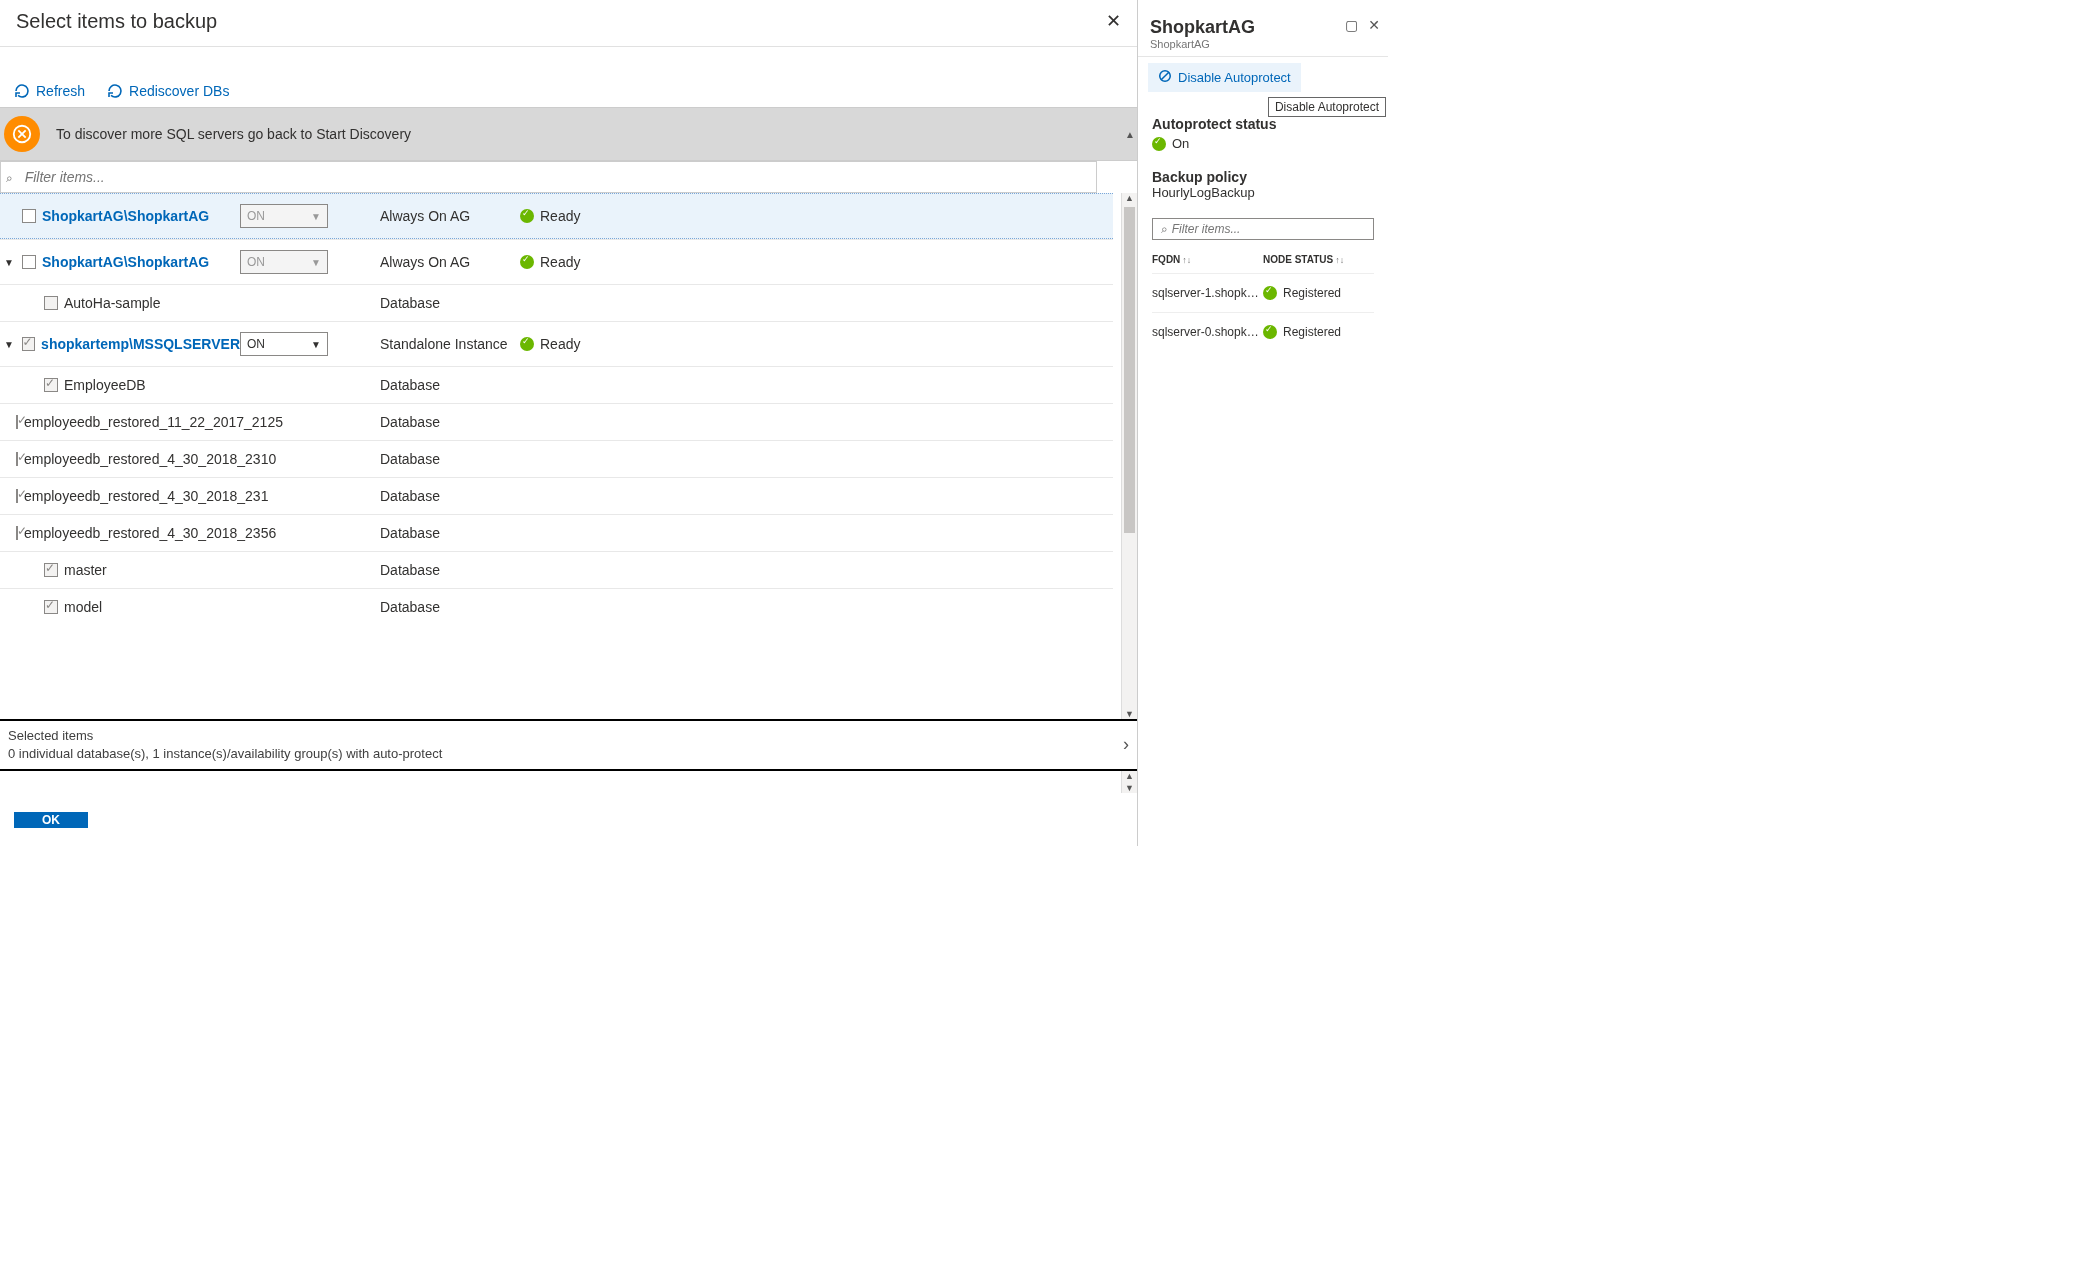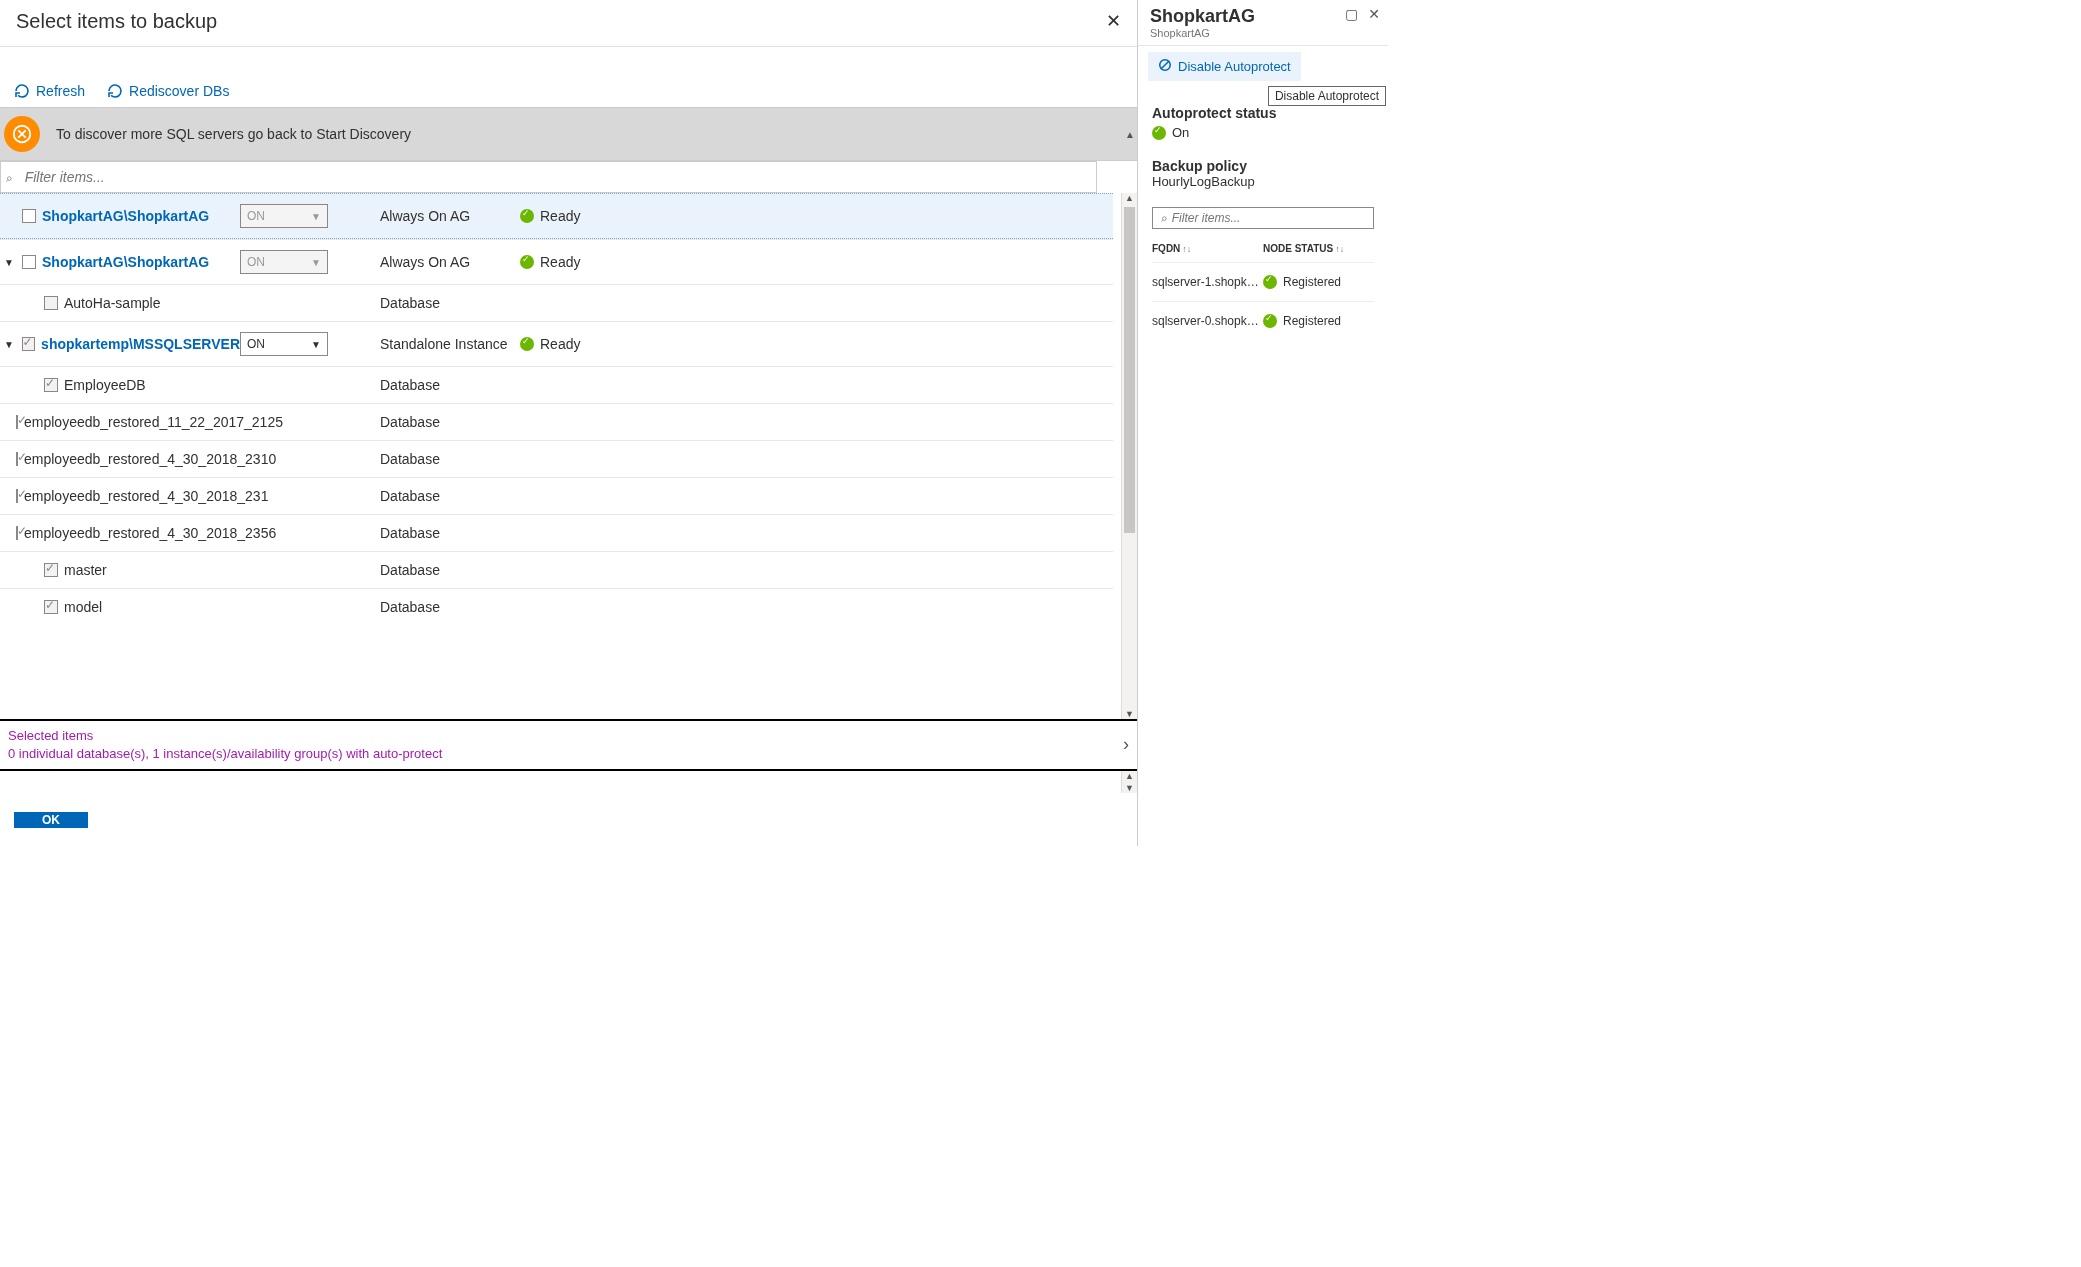--- a/index.html
+++ b/index.html
@@ -61,29 +61,29 @@
 
   
   .vscroll { position:absolute; top:0; right:0; width:16px; height:100%; background:#f3f2f1;
              border-left:1px solid #ddd;}
   .vscroll .thumb{ position:absolute; left:2px; right:2px; background:#c8c6c4;}
   .vscroll .arrow{ position:absolute; left:0; right:0; text-align:center; font-size:9px; color:#555;}
 
   
   .sel-strip{ border-top:2px solid #000; border-bottom:2px solid #000; padding:6px 8px;
               display:flex; justify-content:space-between; align-items:center;}
-  .sel-strip .txt { color:#a21caf; font-size:13px; line-height:1.4;}
+  .sel-strip .txt { color:#404040; font-size:13px; line-height:1.4;}
   .sel-chevron{ font-size:18px; color:#555;}
 
   .btn-row{ padding:18px 14px;}
   .ok-btn{ background:#0067b8; color:#fff; border:none; width:74px; height:16px; font-size:12px;
            font-weight:600; cursor:pointer;}
 
   
-  .right{ width:250px; display:flex; flex-direction:column; }
+  .right{ width:250px; display:flex; flex-direction:column;margin-top:11px; }
   .r-head{ display:flex; align-items:flex-start; justify-content:space-between;
            padding:6px 8px 6px 12px; border-bottom:1px solid #e5e5e5;}
   .r-head .titles h2{ font-size:18px; font-weight:600;}
   .r-head .titles .sub{ font-size:11px; color:#767676;}
   .r-icons{ display:flex; gap:10px; font-size:14px; color:#555;}
   .r-icons span{ cursor:pointer;}
 
   .r-toolbar{ padding:6px 10px; }
   .disable-btn{ display:inline-flex; align-items:center; gap:6px; background:#eaf3fb;
                 padding:6px 10px; color:#0067b8; font-size:13px; cursor:pointer; position:relative;}

